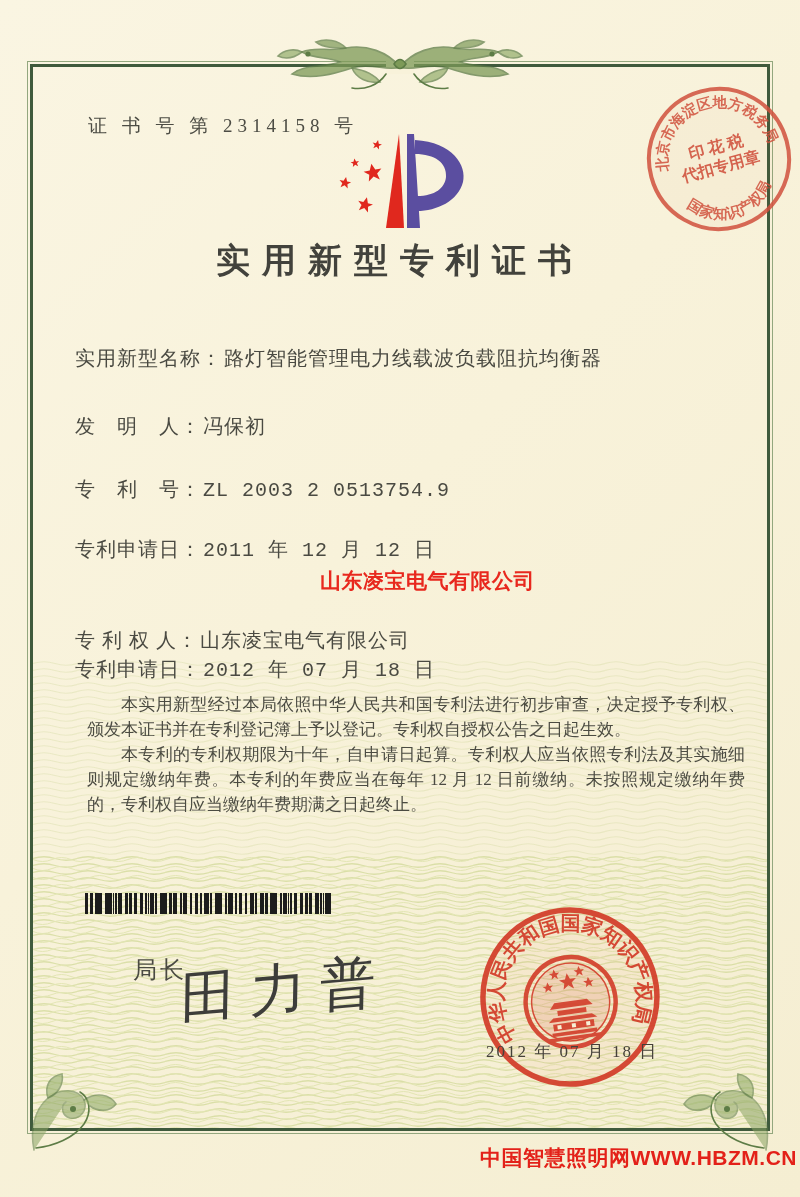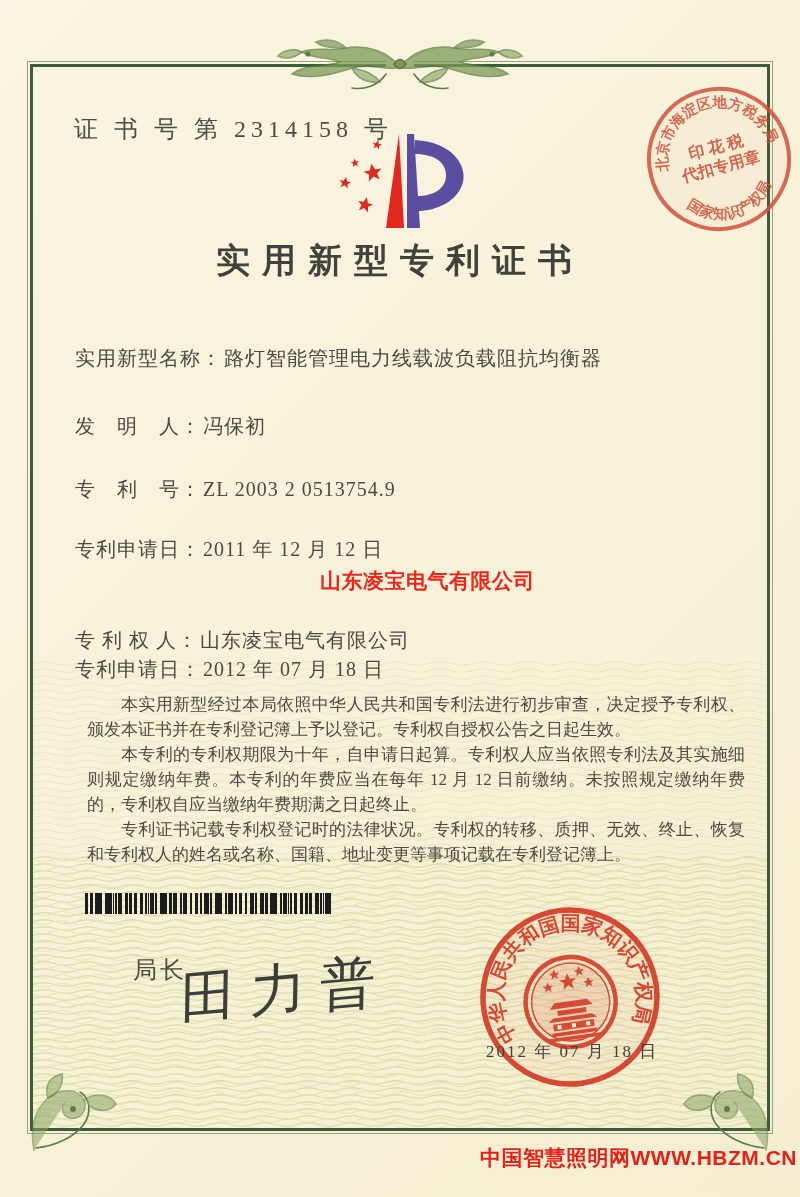--- a/index.html
+++ b/index.html
@@ -15,35 +15,35 @@
   }
   .wave-bg{position:absolute;left:33px;pointer-events:none;}
   .frame{
     position:absolute;left:30px;right:30px;top:64px;bottom:66px;
     border:3px solid #3f5a3c;
     outline:1px solid #93a77e;
     outline-offset:2px;
   }
   .ornament{position:absolute;pointer-events:none;}
   .cert-no{
-    position:absolute;left:74px;top:113px;
-    font-size:24px;color:#4c4c44;letter-spacing:5px;
+    position:absolute;left:88px;top:113px;
+    font-size:19px;color:#4c4c44;letter-spacing:5px;
   }
   .logo{position:absolute;left:325px;top:130px;}
   .title{
     position:absolute;left:0;width:800px;top:238px;
     text-align:center;font-size:34px;font-weight:bold;
     color:#42423c;letter-spacing:12px;
   }
   .field{
     position:absolute;left:75px;width:660px;
     font-size:20px;color:#4a4a42;white-space:nowrap;
   }
   .field .lbl{letter-spacing:1px;}
-  .field .val{letter-spacing:1px;margin-left:2px;}
+  .field .val{letter-spacing:1px;margin-left:2px;font-family:Liberation Mono, monospace;}
   .f0{top:345px}.f1{top:413px}.f2{top:476px}.f3{top:536px}.f4{top:627px}.f5{top:656px}
   .company-mark{
     position:absolute;left:320px;top:567px;
     font-family:"Liberation Sans","DejaVu Sans",sans-serif;
     font-size:21px;font-weight:bold;color:#e8281e;letter-spacing:0.5px;
   }
   .body-text{
     position:absolute;left:75px;top:692px;width:658px;
     font-size:17px;line-height:25px;color:#4b4b42;
     text-align:justify;
@@ -172,21 +172,20 @@
   <div class="field f2"><span class="lbl">专　利　号：</span><span class="val">ZL 2003 2 0513754.9</span></div>
   <div class="field f3"><span class="lbl">专利申请日：</span><span class="val">2011 年 12 月 12 日</span></div>
   <div class="field f4"><span class="lbl">专 利 权 人：</span><span class="val">山东凌宝电气有限公司</span></div>
   <div class="field f5"><span class="lbl">专利申请日：</span><span class="val">2012 年 07 月 18 日</span></div>
 
   <div class="company-mark">山东凌宝电气有限公司</div>
 
   <div class="body-text">
     <p>本实用新型经过本局依照中华人民共和国专利法进行初步审查，决定授予专利权、颁发本证书并在专利登记簿上予以登记。专利权自授权公告之日起生效。</p>
     <p>本专利的专利权期限为十年，自申请日起算。专利权人应当依照专利法及其实施细则规定缴纳年费。本专利的年费应当在每年 12 月 12 日前缴纳。未按照规定缴纳年费的，专利权自应当缴纳年费期满之日起终止。</p>
-    <p>专利证书记载专利权登记时的法律状况。专利权的转移、质押、无效、终止、恢复和专利权人的姓名或名称、国籍、地址变更等事项记载在专利登记簿上。</p>
   </div>
 
   <div class="barcode"></div>
 
   <div class="signer-title">局长</div>
   <svg class="signature" width="220" height="95" viewBox="0 0 220 95">
     <text x="110" y="66" text-anchor="middle" font-size="56" fill="#3d3d3a" transform="rotate(-5 110 48) skewX(-6)" style="letter-spacing:14px">田力普</text>
   </svg>
 
   <svg class="seal" width="185" height="196" viewBox="0 0 185 196">

